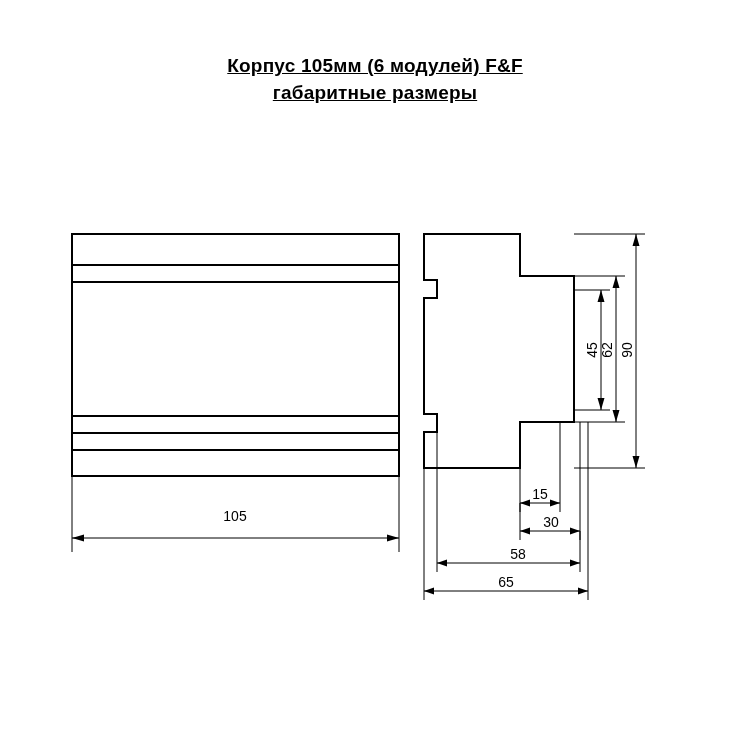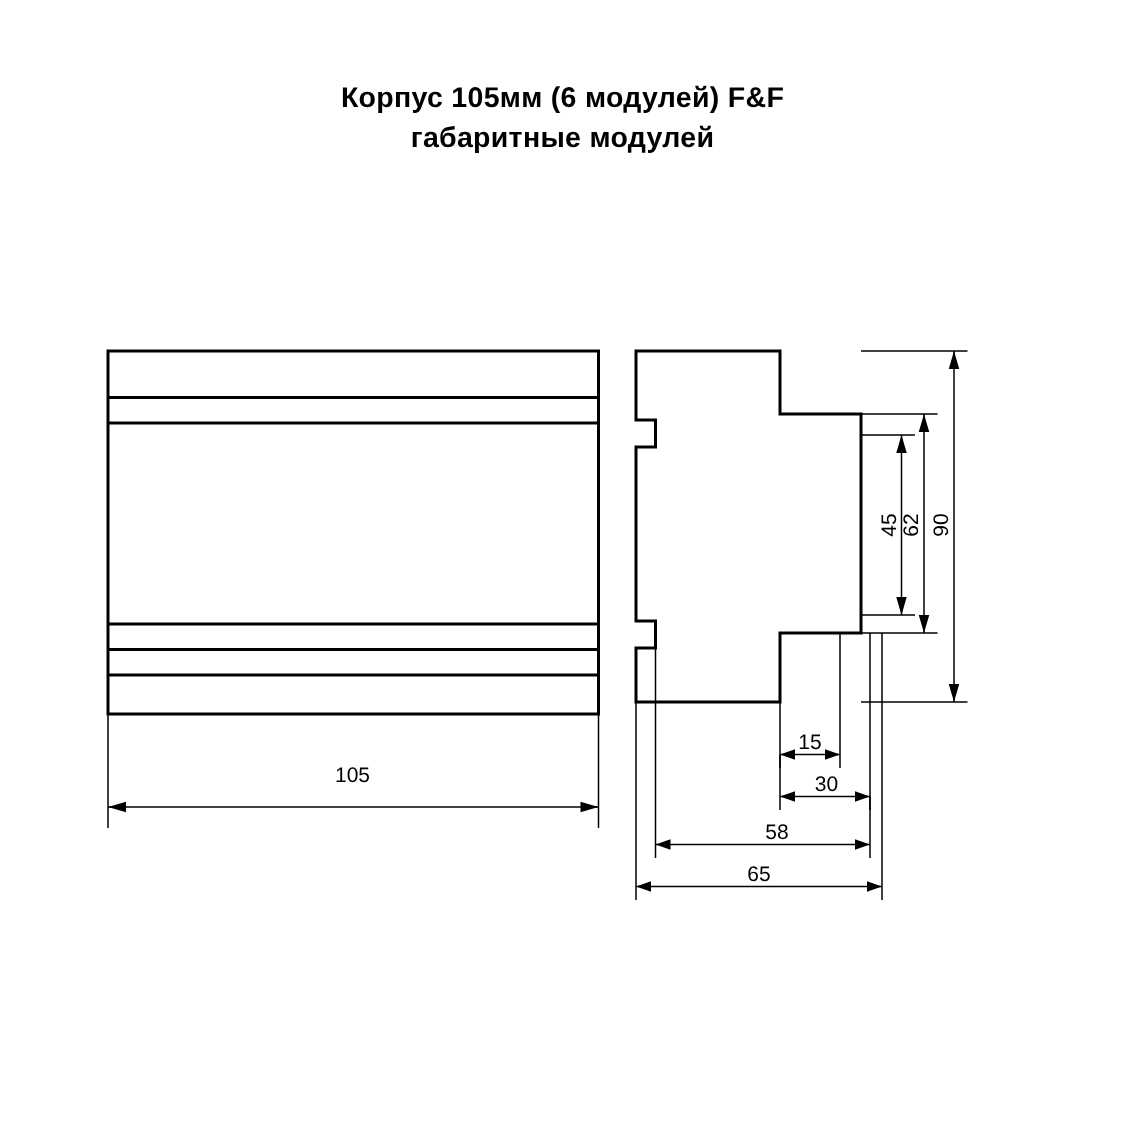--- a/index.html
+++ b/index.html
@@ -26,20 +26,21 @@
     top: 52px;
     width: 750px;
     text-align: center;
     font-size: 19px;
     font-weight: bold;
     line-height: 27px;
     letter-spacing: 0.2px;
   }
   .title .line {
     display: block;
+    text-decoration: underline;
   }
   svg.drawing {
     position: absolute;
     left: 0;
     top: 0;
     width: 750px;
     height: 750px;
   }
   .dimtext {
     font-family: "Liberation Sans", sans-serif;
@@ -47,21 +48,21 @@
     fill: #000000;
   }
 </style>
 </head>
 <body>
 
 <div id="stage">
 
   <div class="title">
     <span class="line">Корпус 105мм (6 модулей) F&amp;F</span>
-    <span class="line">габаритные модулей</span>
+    <span class="line">габаритные размеры</span>
   </div>
 
   <svg class="drawing" viewBox="0 0 750 750">
 
     <g>
 
       <rect x="72" y="234" width="327" height="242" fill="none" stroke="#000" stroke-width="2"></rect>
 
       <line x1="72" y1="265" x2="399" y2="265" stroke="#000" stroke-width="2"></line>
       <line x1="72" y1="282" x2="399" y2="282" stroke="#000" stroke-width="2"></line>

